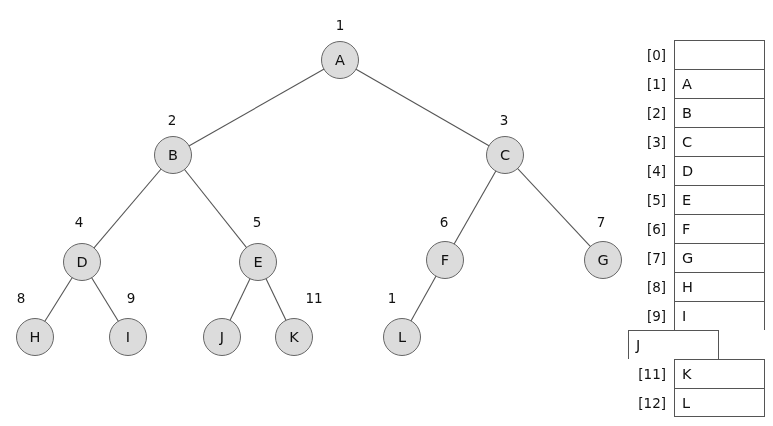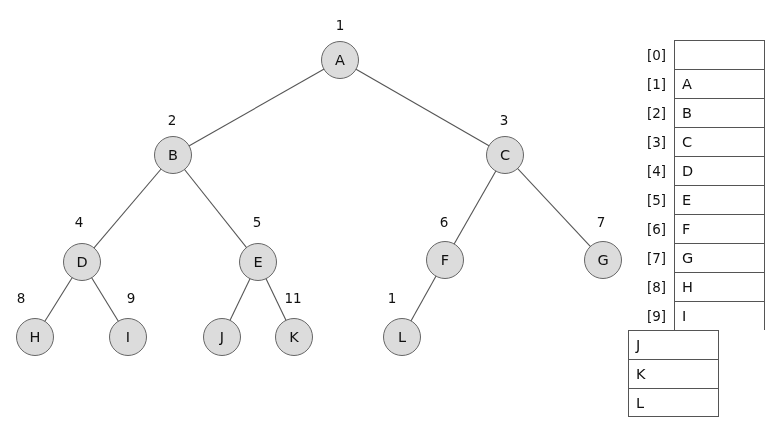--- a/index.html
+++ b/index.html
@@ -136,21 +136,21 @@
         <div class="node-index" style="left: 444px; top: 223px;">6</div>
         <div class="tree-node" style="left: 445px; top: 260px;">F</div>
         <div class="node-index" style="left: 601px; top: 223px;">7</div>
         <div class="tree-node" style="left: 603px; top: 260px;">G</div>
         <div class="node-index" style="left: 21px; top: 299px;">8</div>
         <div class="tree-node" style="left: 35px; top: 337px;">H</div>
         <div class="node-index" style="left: 131px; top: 299px;">9</div>
         <div class="tree-node" style="left: 128px; top: 337px;">I</div>
         <div class="node-index" style="left: 215px; top: 299px; margin-top: 40px;">10</div>
         <div class="tree-node" style="left: 222px; top: 337px;">J</div>
-        <div class="node-index" style="left: 293px; top: 299px;">11</div>
+        <div class="node-index" style="left: 314px; top: 299px;">11</div>
         <div class="tree-node" style="left: 294px; top: 337px;">K</div>
         <div class="node-index" style="left: 392px; top: 299px;">1</div>
         <div class="tree-node" style="left: 402px; top: 337px;">L</div>
       </div>
   </div>
 
   <div id="array-representation">
       <div class="array-row">
         <div class="array-index">[0]</div>
         <div class="array-cell"></div>
@@ -188,20 +188,22 @@
         <div class="array-cell">H</div>
       </div>
       <div class="array-row">
         <div class="array-index">[9]</div>
         <div class="array-cell">I</div>
       </div>
       <div class="array-row">
         <div class="array-cell">J</div>
       </div>
       <div class="array-row">
+        <div class="array-index">[11]</div>
         <div class="array-cell">K</div>
       </div>
       <div class="array-row">
+        <div class="array-index">[12]</div>
         <div class="array-cell">L</div>
       </div>
     </div>
 
 </div>
 
 </body></html>

